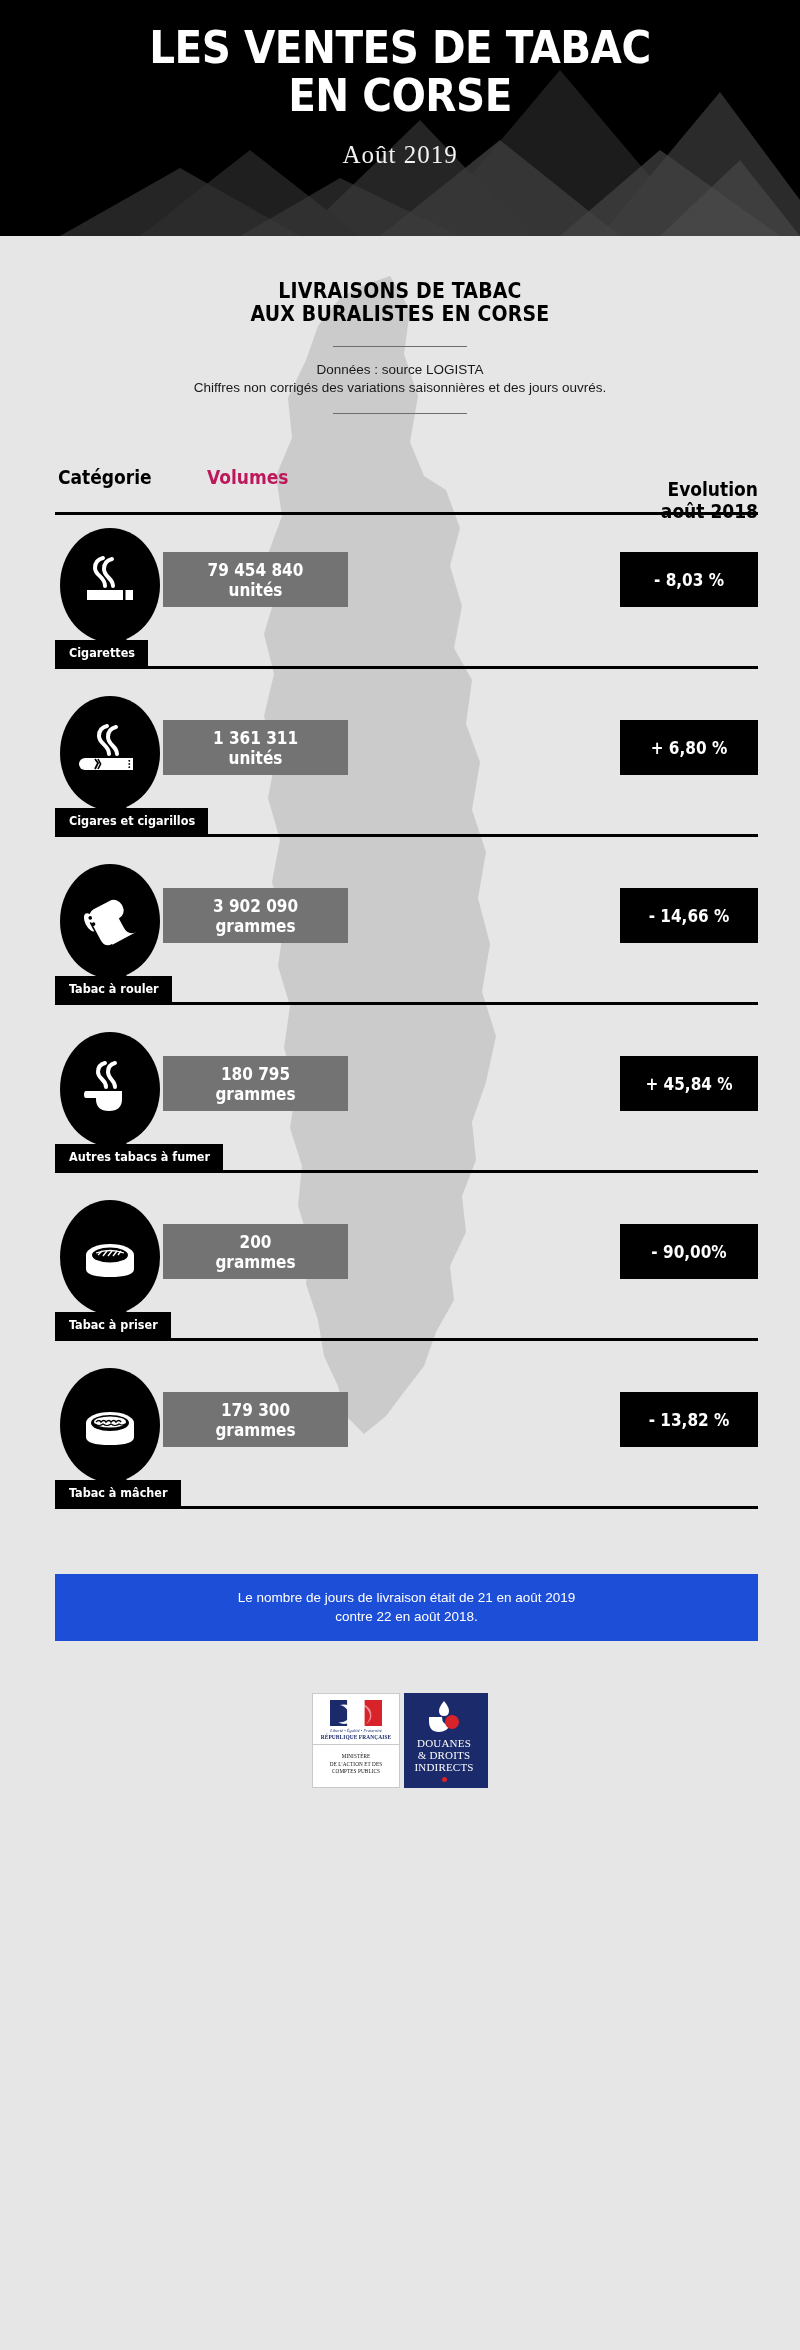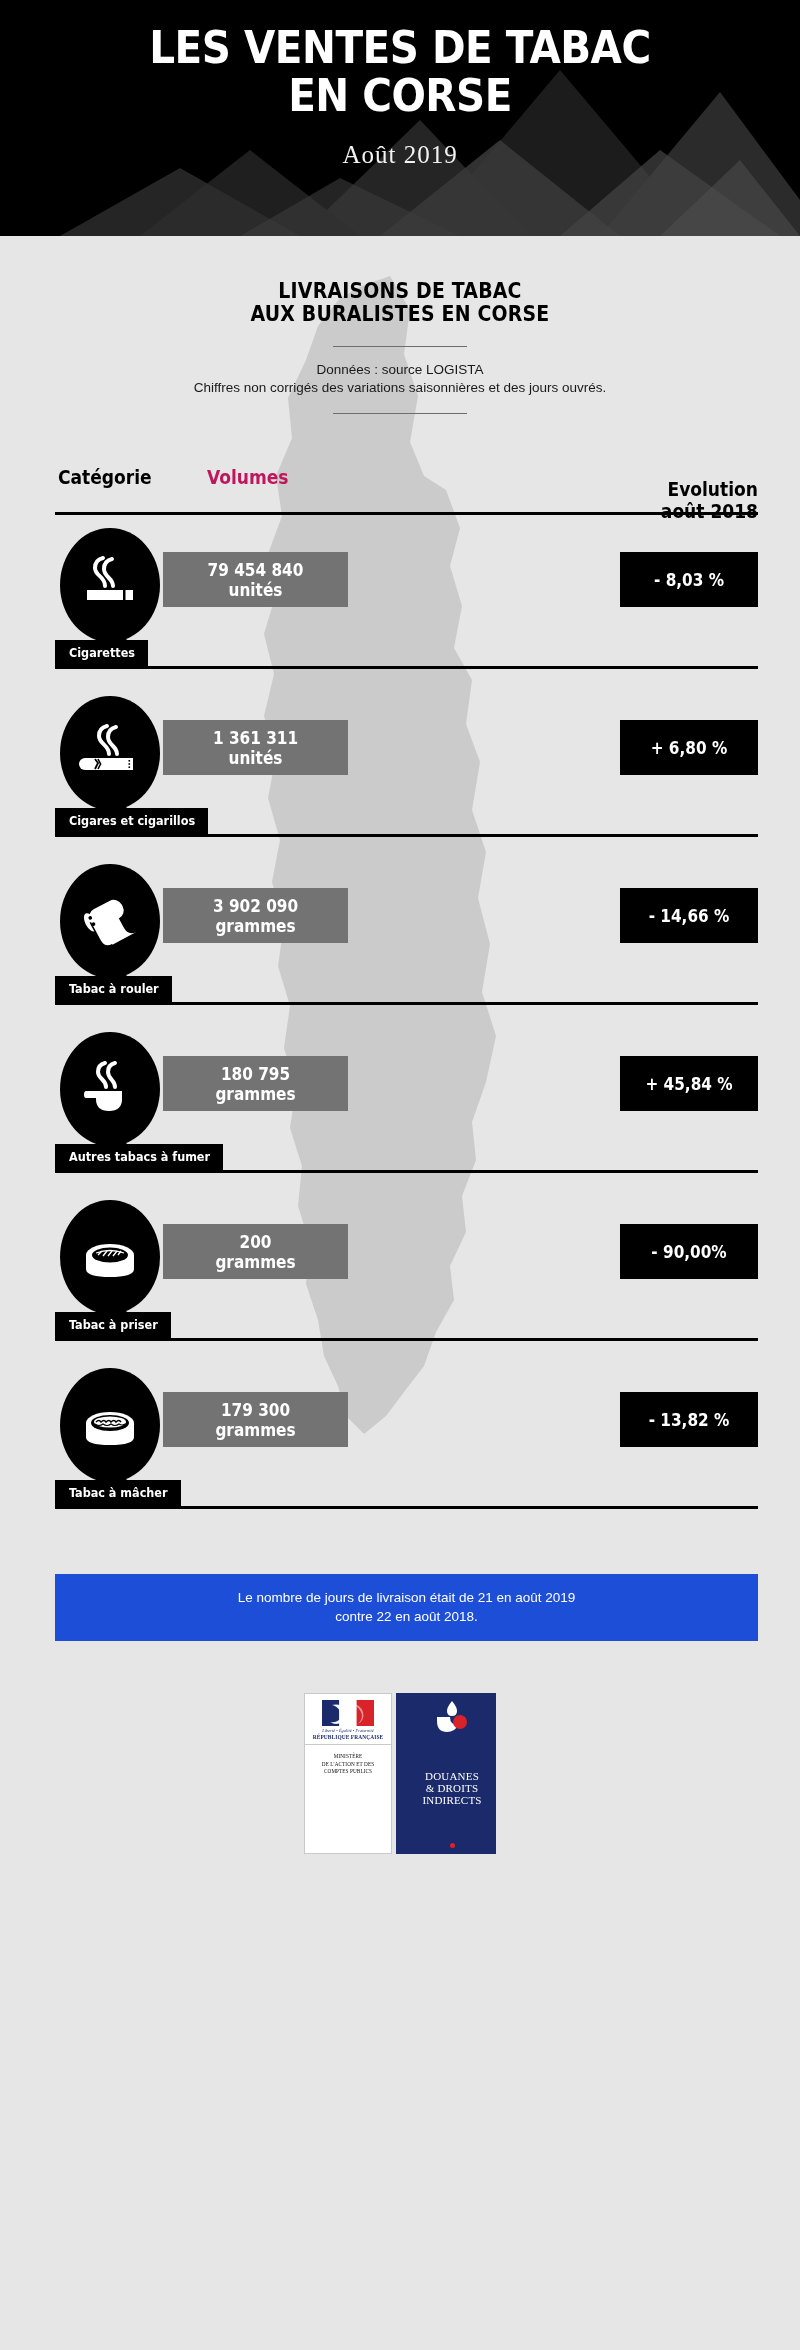--- a/index.html
+++ b/index.html
@@ -313,22 +313,21 @@
     color: #111111;
     letter-spacing: 0.1px;
   }
   .logo-dd {
     width: 80px;
     background: #1b2a6b;
     display: flex;
     flex-direction: column;
     align-items: center;
     justify-content: flex-start;
-    padding: 7px 4px 6px 16px;
-    gap: 33px;
+    padding: 7px 4px 6px 0;
   }
   .dd-emblem {
     width: 36px;
     height: 34px;
     display: block;
   }
   .dd-text {
     color: #ffffff;
     font-family: "Liberation Serif", serif;
     font-size: 11px;

